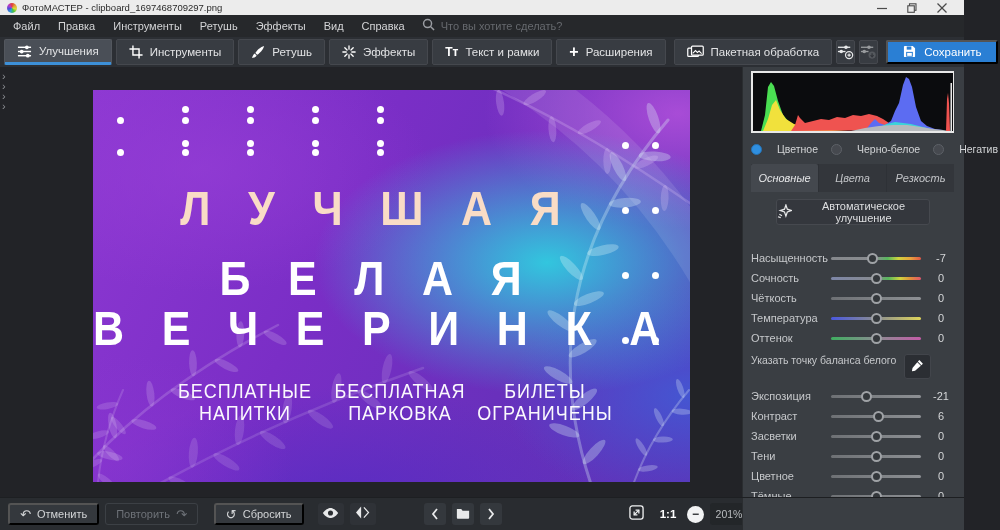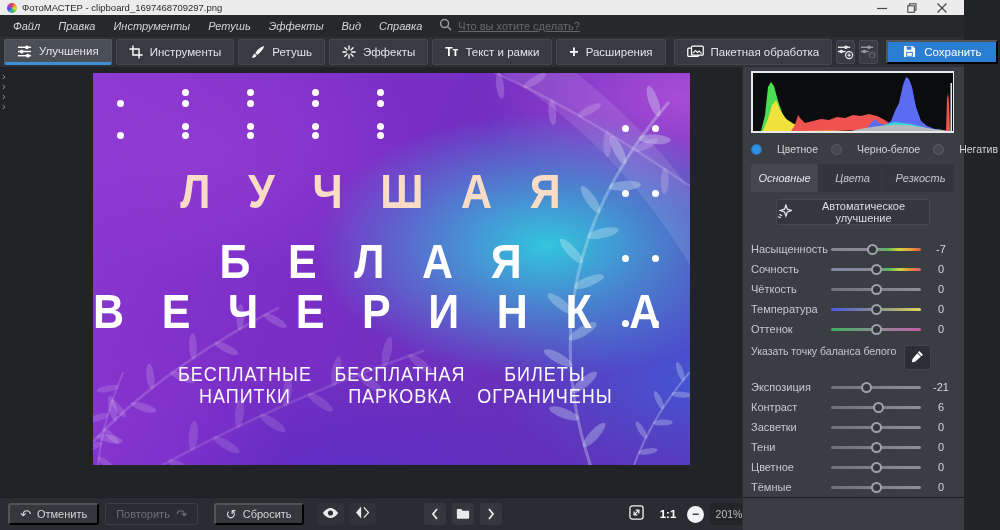--- a/index.html
+++ b/index.html
@@ -12,21 +12,21 @@
   .logo { width:10px; height:10px; border-radius:50%;
           background:conic-gradient(#e23b3b,#e2a23b,#ded83a,#49c43f,#2f9fd8,#4b51d6,#b43bd0,#e23b3b); }
   .wtitle { font-size:9.5px; color:#2a2a2a; }
   .wctrls { margin-left:auto; display:flex; }
   .wbtn { width:30px; height:15px; display:flex; align-items:center; justify-content:center; color:#4b4b4b; }
 
   
   .menubar { height:22px; background:#26282b; display:flex; align-items:center; padding-left:4px; flex:0 0 auto; }
   .mitem { font-size:11px; color:#d4d5d7; padding:0 9px; line-height:22px; }
   .msearch { display:flex; align-items:center; gap:6px; margin-left:8px; }
-  .msearch .ph { font-size:11px; color:#66696e;text-decoration:underline; }
+  .msearch .ph { font-size:11px; color:#66696e; }
 
   
   .toolbar { height:30px; background:#2c2f34; display:flex; align-items:center; padding:0 4px; gap:4px; flex:0 0 auto; }
   .ttab { height:26px; background:#383c42; border:1px solid #45484e; border-radius:2px;
           display:flex; align-items:center; gap:7px; padding:0 12px; color:#e2e3e5; font-size:11.5px; white-space:nowrap; }
   .ttab.active { background:#4a4f57; border-color:#53575e; border-bottom:3px solid #3d90d8; }
   .ttab.batch { margin-left:4px; }
   .ticon { display:flex; align-items:center; }
   .presetbtn { width:27px; height:24px; background:#383c42; border:1px solid #45484e; border-radius:2px;
                display:flex; align-items:center; justify-content:center; }
@@ -36,21 +36,21 @@
   .savebtn { height:24px; background:#2a7fd4; border-radius:2px; color:#fff; font-size:11.5px;
              display:flex; align-items:center; gap:8px; padding:0 15px; }
 
   
   .main { flex:1; display:flex; min-height:0; }
   .canvas { flex:1; position:relative; background:#222327; }
   .lchevrons { position:absolute; left:2px; top:4px; display:flex; flex-direction:column; color:#8c8f94;
                font-size:11px; line-height:10px; }
 
   
-  .poster { position:absolute; left:93px; top:6px; width:597px; height:392px; overflow:hidden;
+  .poster { position:absolute; left:93px; top:23px; width:597px; height:392px; overflow:hidden;
     background:
       radial-gradient(ellipse 60% 52% at 76% 44%, rgba(47,206,224,.95) 0%, rgba(47,206,224,0) 65%),
       radial-gradient(ellipse 45% 40% at 100% 78%, rgba(64,92,214,.85) 0%, rgba(64,92,214,0) 70%),
       radial-gradient(ellipse 50% 45% at 98% 6%, rgba(190,85,224,.75) 0%, rgba(190,85,224,0) 65%),
       radial-gradient(ellipse 55% 45% at 18% 20%, rgba(150,62,214,.65) 0%, rgba(150,62,214,0) 70%),
       radial-gradient(ellipse 45% 40% at 2% 95%, rgba(136,54,208,.65) 0%, rgba(136,54,208,0) 70%),
       radial-gradient(ellipse 60% 45% at 42% 108%, rgba(84,44,194,.85) 0%, rgba(84,44,194,0) 72%),
       linear-gradient(115deg, #8d38d2 0%, #7a2ec6 40%, #6930bc 70%, #5c33b8 100%);
   }
   .leaves { position:absolute; left:0; top:0; }
@@ -68,21 +68,21 @@
   .mode { display:flex; align-items:center; gap:15px; font-size:10.5px; color:#d2d4d6; white-space:nowrap; }
   .rdot { width:11px; height:11px; border-radius:50%; background:#46494f; border:1px solid #5d6167; flex:0 0 auto; }
   .rdot.sel { background:#2f8fe0; border-color:#2673b4; }
   .ptabs { display:flex; margin-top:9px; height:28px; background:#2e3136; gap:1px; }
   .ptab { flex:1; display:flex; align-items:center; justify-content:center; font-size:11px;
           color:#c2c4c7; background:#33363b;font-style:italic; }
   .ptab.active { background:#44484e; color:#e6e7e9; border-radius:2px 2px 0 0; }
   .autobtn { margin:7px auto 0; width:154px; height:26px; background:#34373d; border:1px solid #46494f;
              border-radius:3px; color:#dedfe1; font-size:11px; display:flex; align-items:center;
              justify-content:center; gap:7px; }
-  .sliders { margin-top:14px; }
+  .sliders { margin-top:23px; }
   .sliders.tone { margin-top:4px; }
   .srow { height:20px; display:flex; align-items:center; }
   .slabel { flex:1; font-size:11px; color:#c6c8cb; white-space:nowrap; }
   .strack { width:90px; height:3px; border-radius:2px; position:relative; margin-right:7px; flex:0 0 auto;
             background:linear-gradient(to right,#6e7175,#8d9094); }
   .strack.saturation { background:linear-gradient(to right,#85888c 0%,#8a8d91 50%,#57b85c 63%,#cfd23e 75%,#e8a43c 88%,#e05548 100%); }
   .strack.vibrance   { background:linear-gradient(to right,#7d86a8 0%,#888b8f 50%,#58b85c 64%,#d0d23e 77%,#e08a3c 89%,#e0556e 100%); }
   .strack.temperature{ background:linear-gradient(to right,#4a58e0 0%,#8a8d91 50%,#ded45a 100%); }
   .strack.tint       { background:linear-gradient(to right,#3fae60 0%,#8a8d91 50%,#c45ca8 100%); }
   .sknob { position:absolute; top:-4px; width:11px; height:11px; border-radius:50%;
@@ -136,21 +136,21 @@
       <span class="wbtn">
         <svg width="10" height="10" viewBox="0 0 10 10" stroke="#4b4b4b" stroke-width="1.2">
             <line x1="0.5" y1="0.5" x2="9.5" y2="9.5"></line>
             <line x1="9.5" y1="0.5" x2="0.5" y2="9.5"></line>
           </svg>
       </span>
     </span>
   </div>
 
   <div class="menubar">
-    <span id="menu-items" style="display: flex; font-style: italic;">
+    <span id="menu-items" style="display: flex;">
         <span class="mitem">Файл</span>
         <span class="mitem">Правка</span>
         <span class="mitem">Инструменты</span>
         <span class="mitem">Ретушь</span>
         <span class="mitem">Эффекты</span>
         <span class="mitem">Вид</span>
         <span class="mitem">Справка</span>
       </span>
     <span class="msearch">
       <span>

